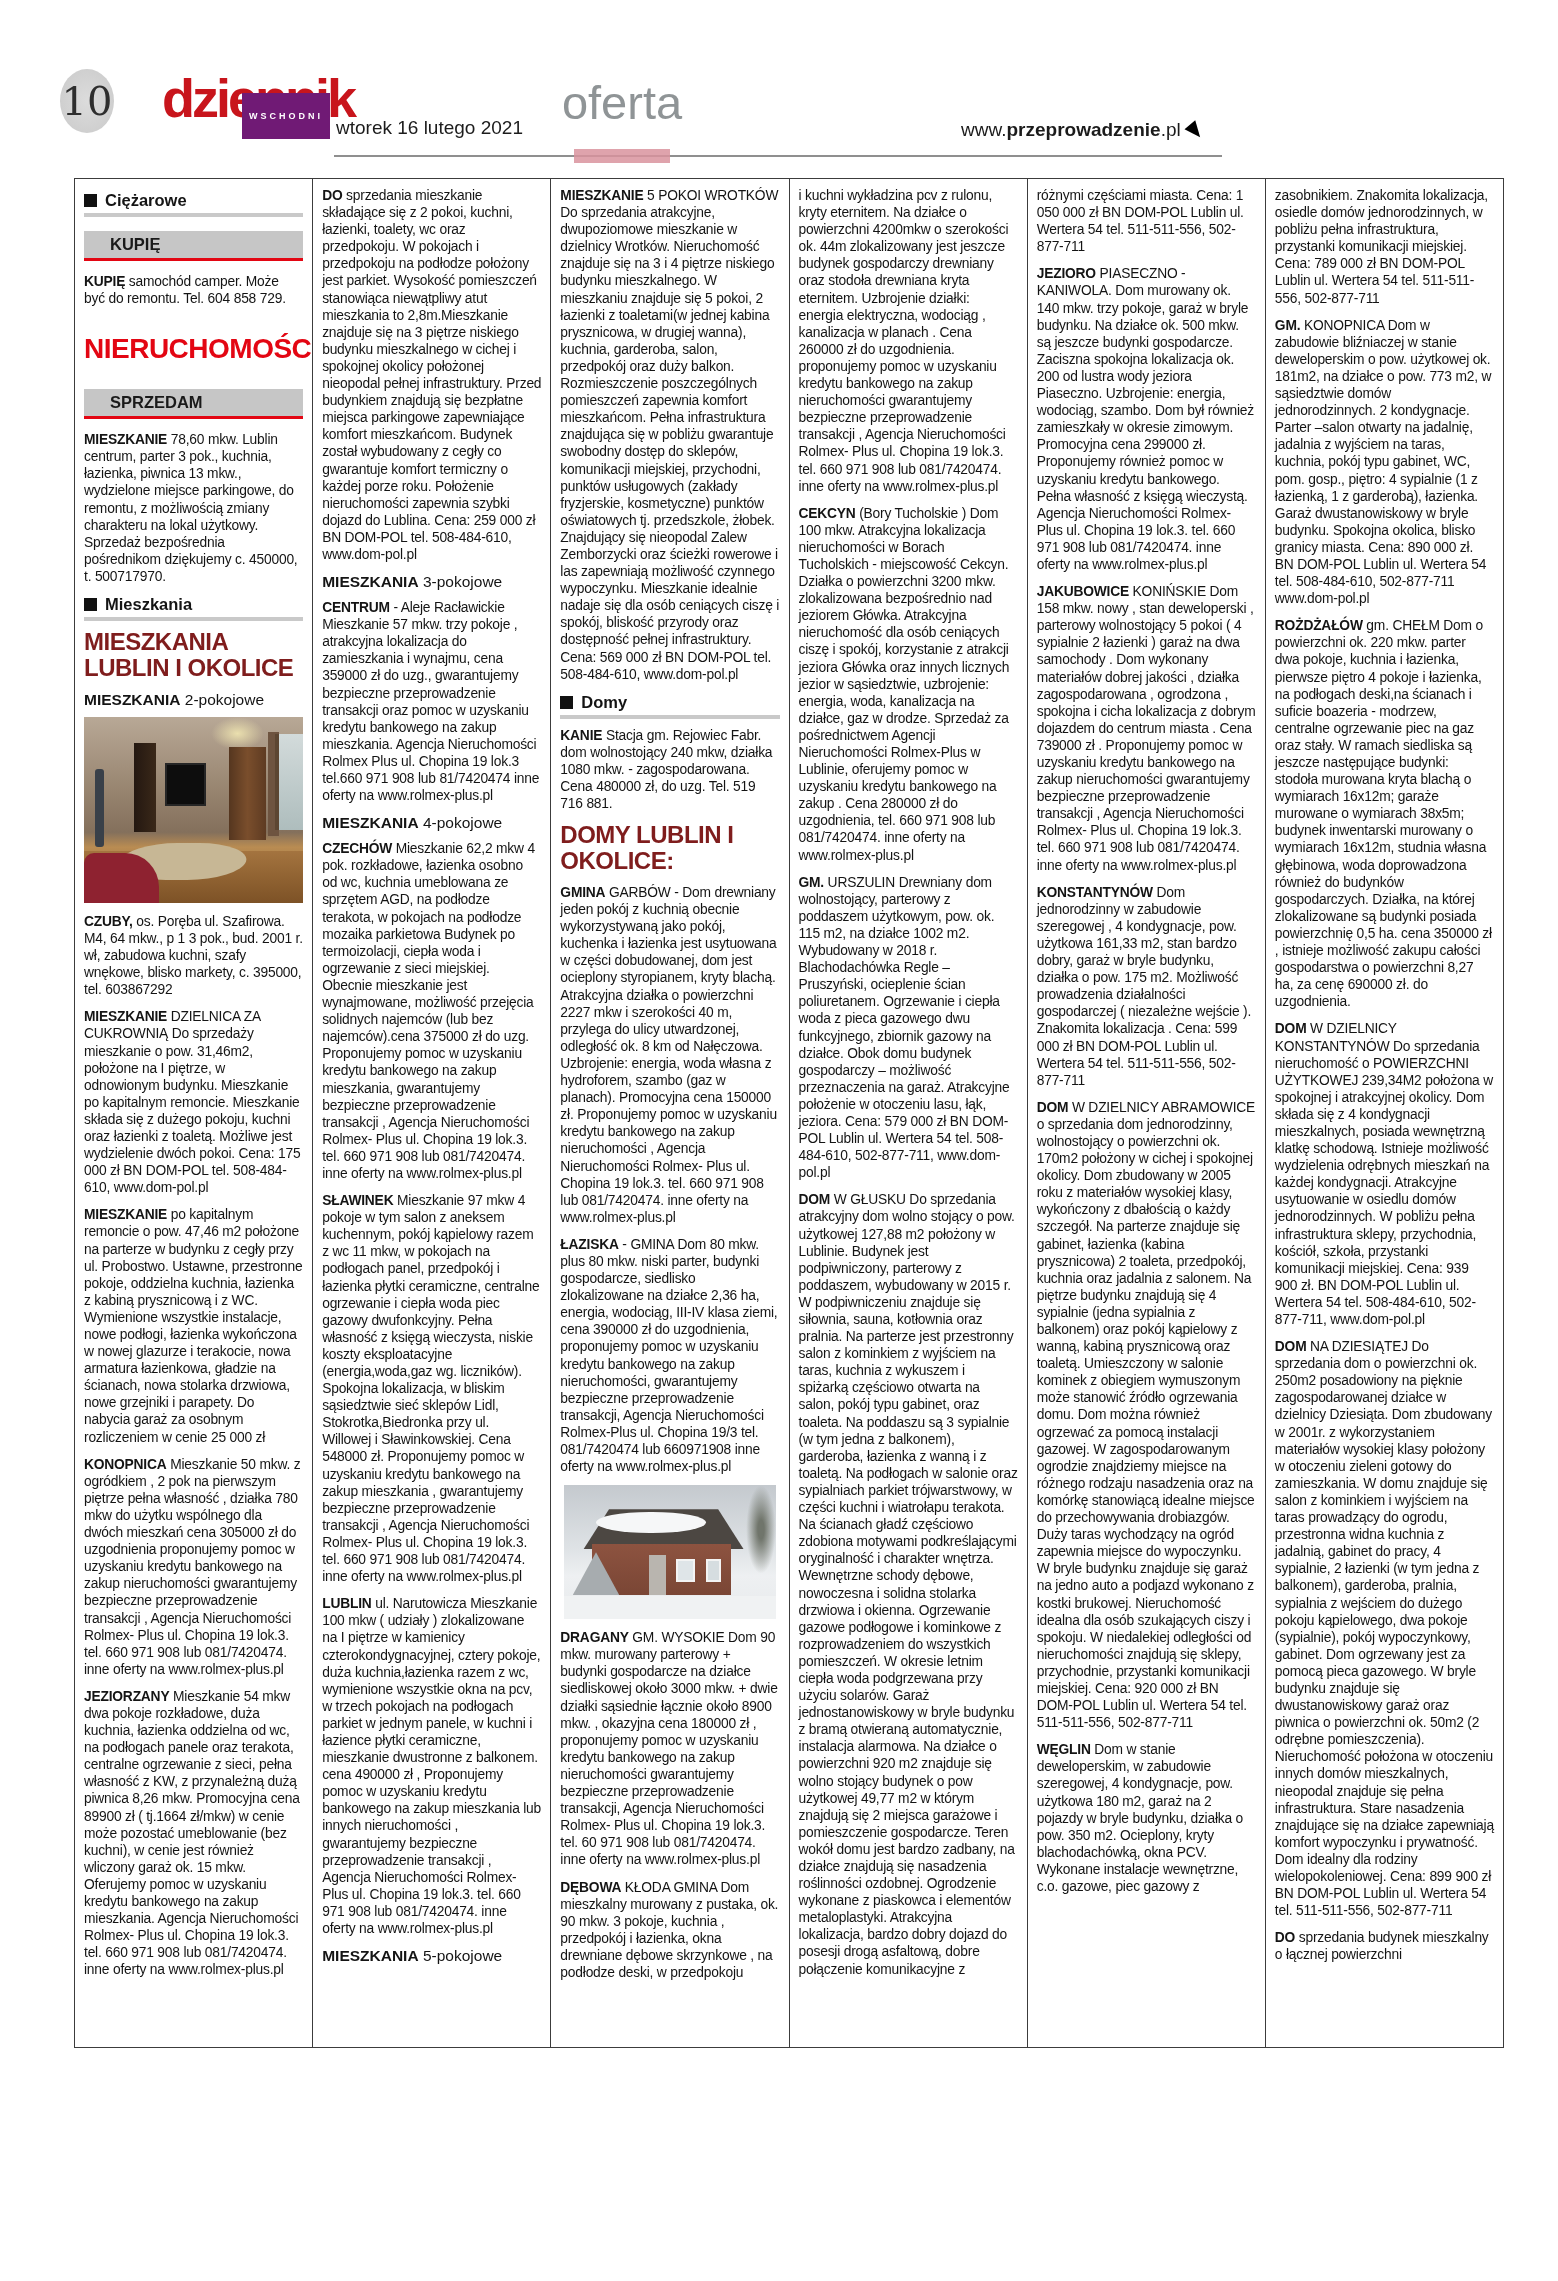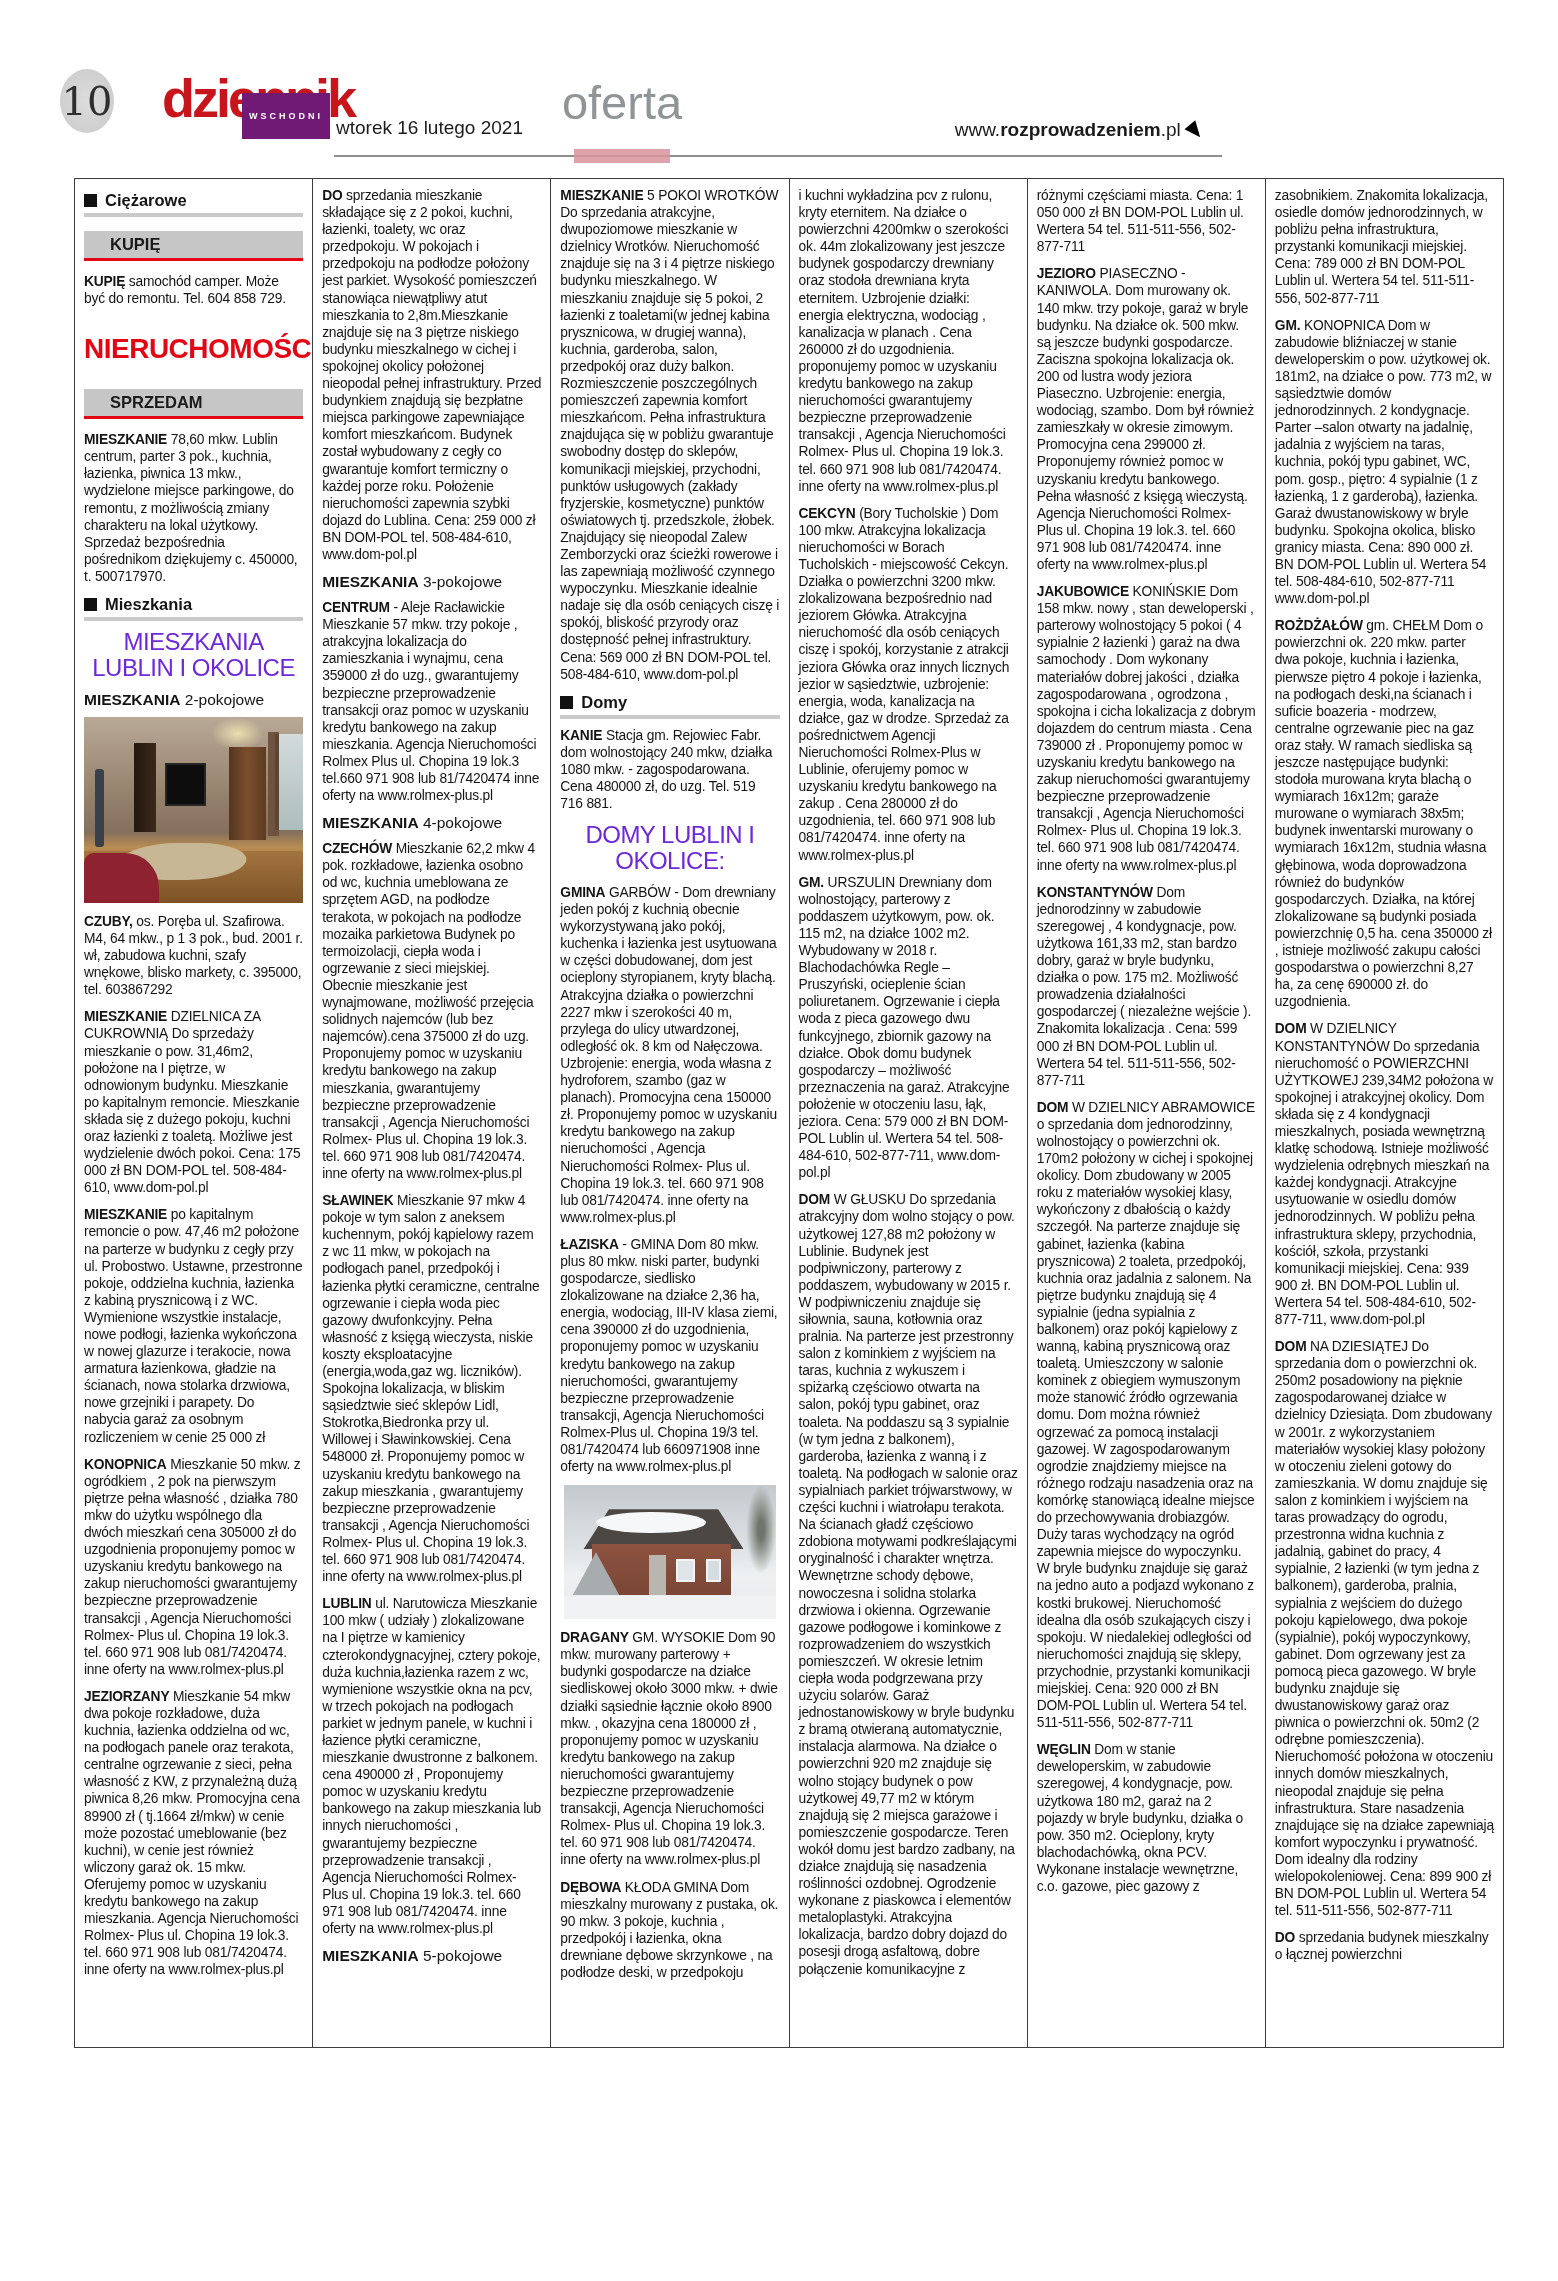--- a/index.html
+++ b/index.html
@@ -63,21 +63,21 @@
   .sq{display:inline-block;width:13px;height:13px;background:#111;margin-right:8px;vertical-align:-1px;}
   .bar-head{
     background:#c6c6c6;font-weight:bold;font-size:16.5px;color:#1a1a1a;
     padding:4px 4px 4px 26px;border-bottom:3px solid #e30613;margin:14px 0 12px 0;
   }
   .big-red{
     color:#e30613;font-weight:bold;font-size:28px;text-align:center;
     letter-spacing:-0.5px;margin:26px 0 24px 0;
   }
   .gray-title{
-    color:#6d28d9;font-weight:normal;font-size:24px;text-align:center;
+    color:#7f1d1d;font-weight:bold;font-size:24px;text-align:left;
     line-height:1.08;margin:8px 0 10px 0;letter-spacing:-0.5px;
   }
   
   .ph{position:relative;overflow:hidden;margin:2px 0 10px 0;}
   .ph-inner{position:absolute;inset:0;}
   .ph .ph-inner div{position:absolute;}
   [data-name="listing-photo-apartment-interior"]{height:186px;}
   [data-name="listing-photo-house-winter"]{height:134px;margin-left:4px;margin-right:4px;}
   .ph-room{background:linear-gradient(180deg,#b8a896 0%,#97846f 40%,#84705c 62%,#b98c52 70%,#8a5a2e 100%);}
   .r-chand{left:58%;top:0;width:24%;height:18%;background:radial-gradient(ellipse at center,#eadfae 0%,rgba(234,223,174,0) 70%);}
@@ -108,21 +108,21 @@
   <div class="pagenum" data-name="page-number">10</div>
   <div class="logo" data-name="newspaper-logo">
     <span class="logo-main" data-name="logo-wordmark">dziennik</span>
     <span class="logo-sub" data-name="logo-subtitle">WSCHODNI</span>
   </div>
   <div class="issue-date" data-name="issue-date">wtorek 16 lutego 2021</div>
   <div class="section-name" data-name="section-title">oferta</div>
   <div class="header-rule" data-name="header-divider"></div>
   <div class="section-underline" data-name="section-underline-mark"></div>
   <div class="website" data-name="website-url">
-    <span data-name="website-prefix">www.</span><b data-name="website-domain">rozprowadzeniem</b><span data-name="website-suffix">.pl</span>
+    <span data-name="website-prefix">www.</span><b data-name="website-domain">przeprowadzenie</b><span data-name="website-suffix">.pl</span>
     <span class="cursor" data-name="mouse-cursor-icon"></span>
   </div>
 </div>
 
 <main class="columns" data-name="classifieds-grid">
     <div class="col" data-name="column-1">
       <div class="sec-head" data-name="section-heading"><span class="sq" data-name="section-bullet-icon"></span><span data-name="section-heading-label">Ciężarowe</span></div>
       <div class="bar-head" data-name="category-heading">KUPIĘ</div>
       <p class="ad" data-name="classified-ad"><b data-name="ad-lead">KUPIĘ</b><span data-name="ad-text"> samochód camper. Może być do remontu. Tel. 604 858 729.</span></p>
       <div class="big-red" data-name="group-heading">NIERUCHOMOŚCI</div>

